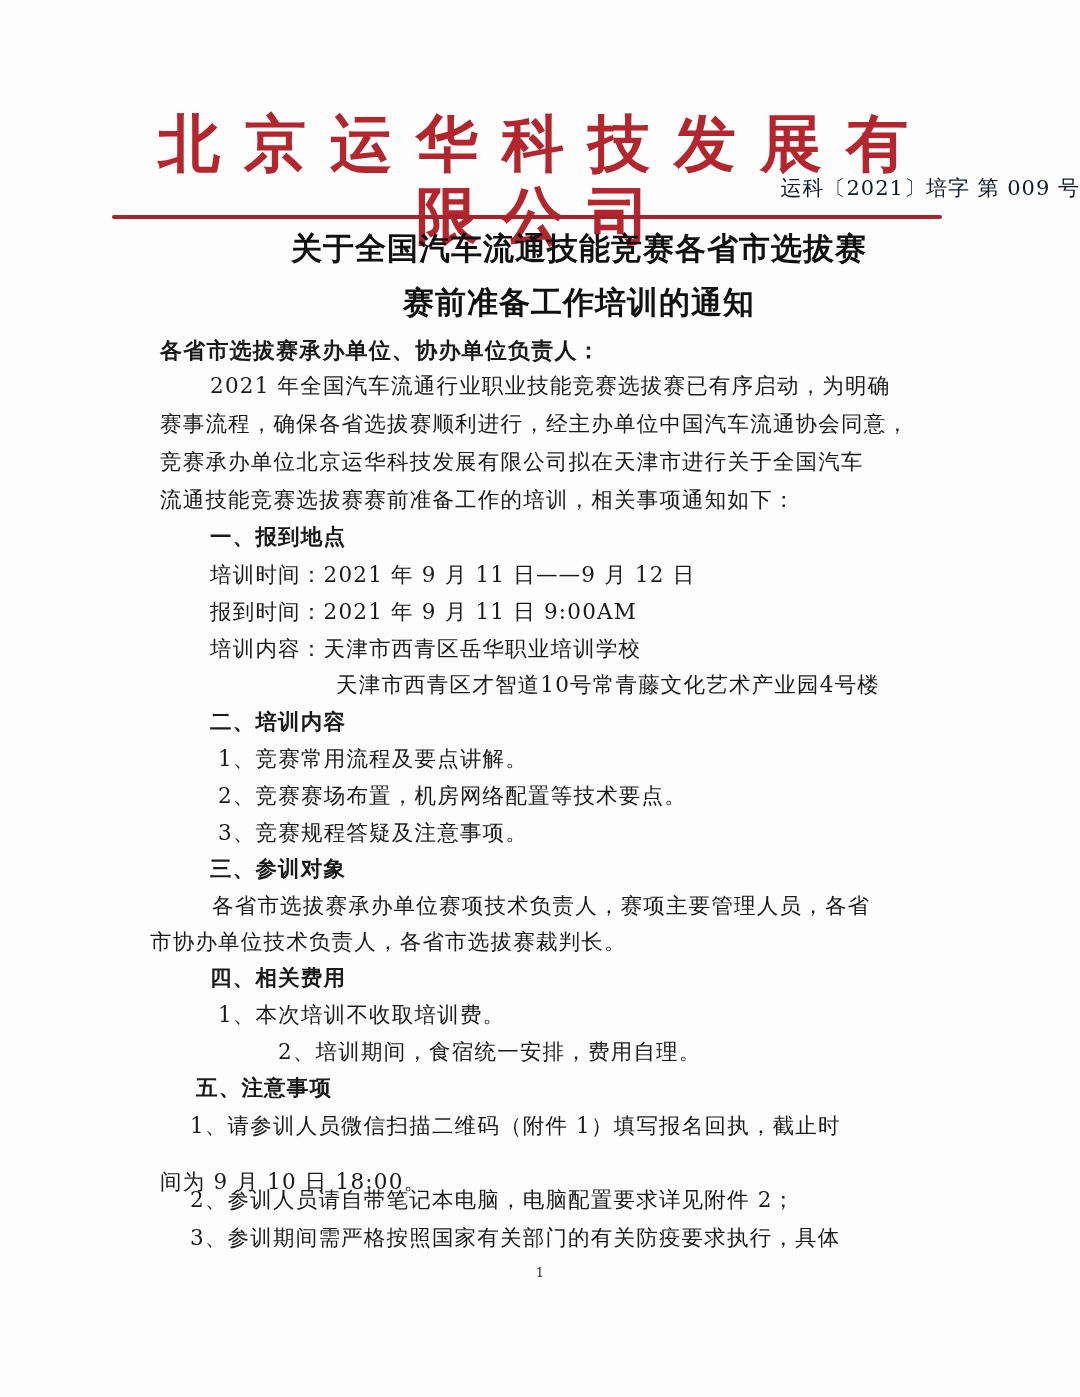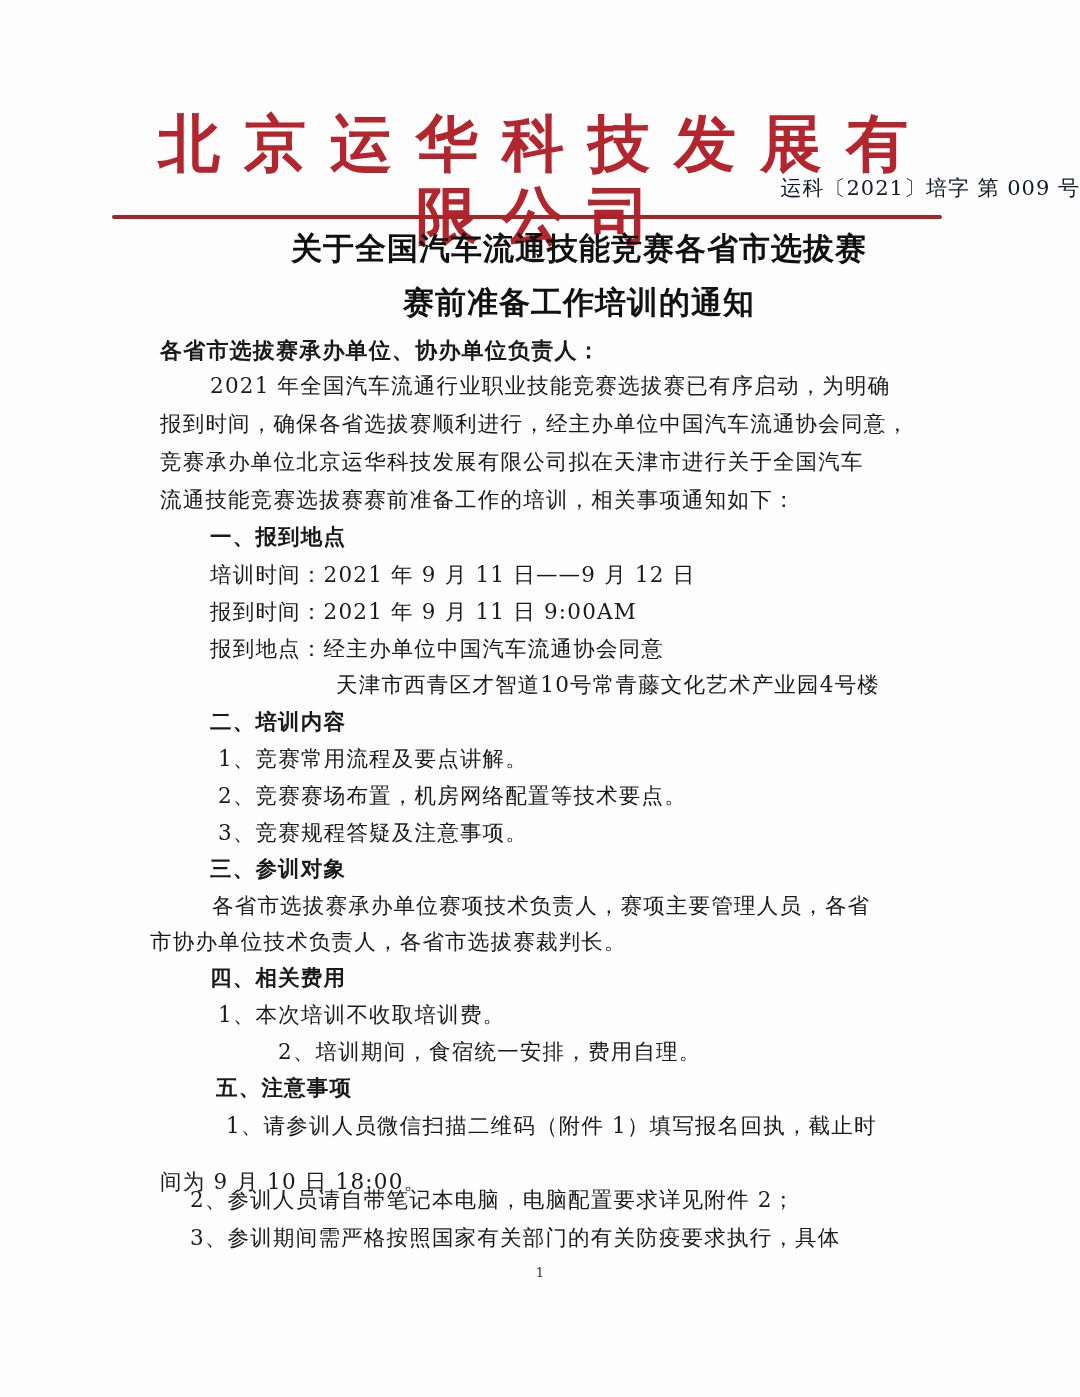--- a/index.html
+++ b/index.html
@@ -38,43 +38,43 @@
   <div class="company">北京运华科技发展有限公司</div>
   <div class="docno">运科〔2021〕培字 第 009 号</div>
   <div class="redline"></div>
 
   <div class="title" style="top:228px;">关于全国汽车流通技能竞赛各省市选拔赛</div>
   <div class="title" style="top:282px;">赛前准备工作培训的通知</div>
 
   <div class="line bold" style="left:160px; top:336px; font-size:22px;">各省市选拔赛承办单位、协办单位负责人：</div>
 
   <div class="line" style="left:210px; top:371px;">2021 年全国汽车流通行业职业技能竞赛选拔赛已有序启动，为明确</div>
-  <div class="line" style="left:160px; top:409px;">报到时间，确保各省选拔赛顺利进行，经主办单位中国汽车流通协会同意，</div>
+  <div class="line" style="left:160px; top:409px;">赛事流程，确保各省选拔赛顺利进行，经主办单位中国汽车流通协会同意，</div>
   <div class="line" style="left:160px; top:447px;">竞赛承办单位北京运华科技发展有限公司拟在天津市进行关于全国汽车</div>
   <div class="line" style="left:160px; top:485px;">流通技能竞赛选拔赛赛前准备工作的培训，相关事项通知如下：</div>
 
   <div class="line bold" style="left:210px; top:522px;">一、报到地点</div>
   <div class="line" style="left:210px; top:560px;">培训时间：2021 年 9 月 11 日——9 月 12 日</div>
   <div class="line" style="left:210px; top:597px;">报到时间：2021 年 9 月 11 日 9:00AM</div>
-  <div class="line" style="left:210px; top:634px;">报到地点：经主办单位中国汽车流通协会同意</div>
+  <div class="line" style="left:210px; top:634px;">培训内容：天津市西青区岳华职业培训学校</div>
   <div class="line" style="left:336px; top:670px;">天津市西青区才智道10号常青藤文化艺术产业园4号楼</div>
 
   <div class="line bold" style="left:210px; top:707px;font-family:Liberation Serif, serif;">二、培训内容</div>
   <div class="line" style="left:218px; top:744px;">1、竞赛常用流程及要点讲解。</div>
   <div class="line" style="left:218px; top:781px;">2、竞赛赛场布置，机房网络配置等技术要点。</div>
   <div class="line" style="left:218px; top:818px;">3、竞赛规程答疑及注意事项。</div>
 
   <div class="line bold" style="left:210px; top:854px;">三、参训对象</div>
   <div class="line" style="left:212px; top:891px;">各省市选拔赛承办单位赛项技术负责人，赛项主要管理人员，各省</div>
   <div class="line" style="left:150px; top:927px;">市协办单位技术负责人，各省市选拔赛裁判长。</div>
 
   <div class="line bold" style="left:210px; top:963px;">四、相关费用</div>
   <div class="line" style="left:218px; top:1000px;">1、本次培训不收取培训费。</div>
   <div class="line" style="left:234px; top:1037px;margin-left:44px;">2、培训期间，食宿统一安排，费用自理。</div>
 
-  <div class="line bold" style="left:216px; top:1073px;">五、注意事项</div>
-  <div class="line" style="left:190px; top:1111px;margin-left:36px;">1、请参训人员微信扫描二维码（附件 1）填写报名回执，截止时</div>
+  <div class="line bold" style="left:196px; top:1073px;">五、注意事项</div>
+  <div class="line" style="left:190px; top:1111px;">1、请参训人员微信扫描二维码（附件 1）填写报名回执，截止时</div>
   <div class="line" style="left:160px; top:1147px;margin-top:20px;">间为 9 月 10 日 18:00。</div>
   <div class="line" style="left:190px; top:1185px;">2、参训人员请自带笔记本电脑，电脑配置要求详见附件 2；</div>
   <div class="line" style="left:190px; top:1223px;">3、参训期间需严格按照国家有关部门的有关防疫要求执行，具体</div>
 
   <div class="pagenum">1</div>
 </div>
 
 </body></html>

